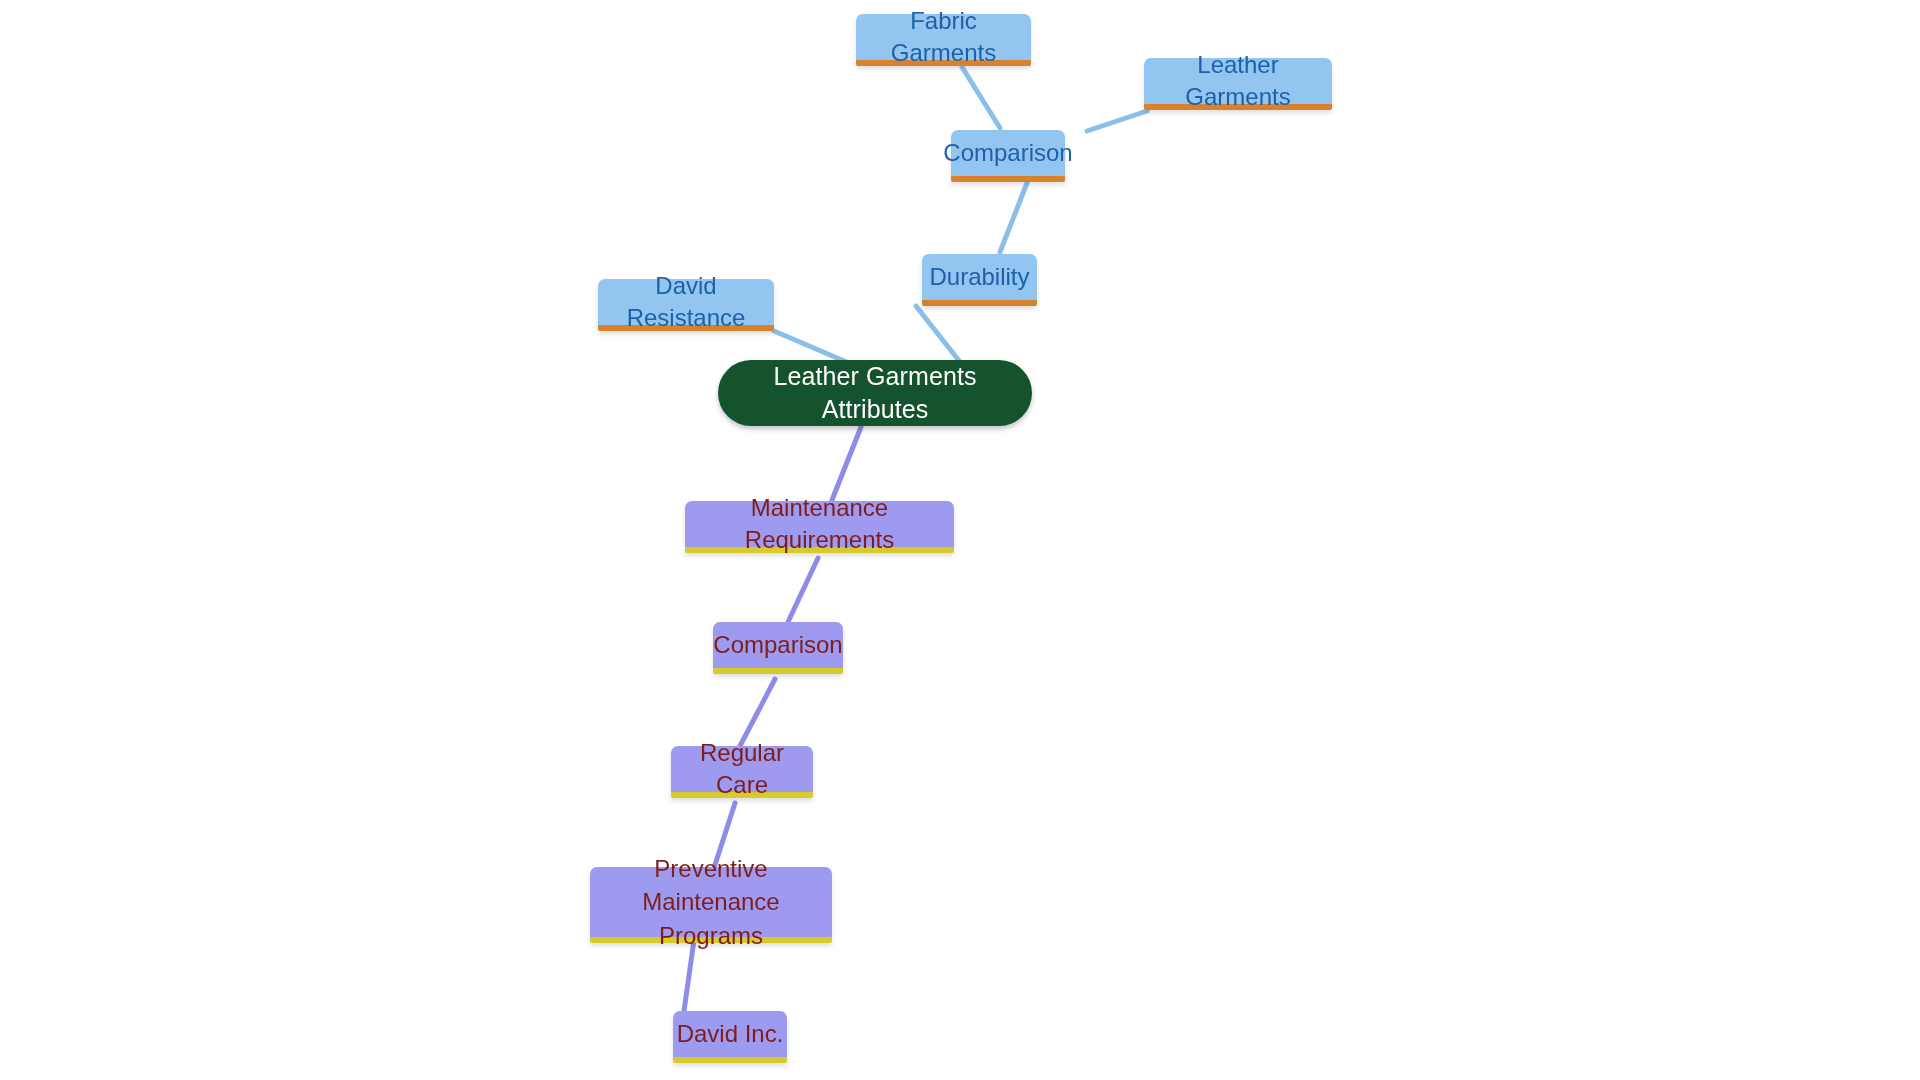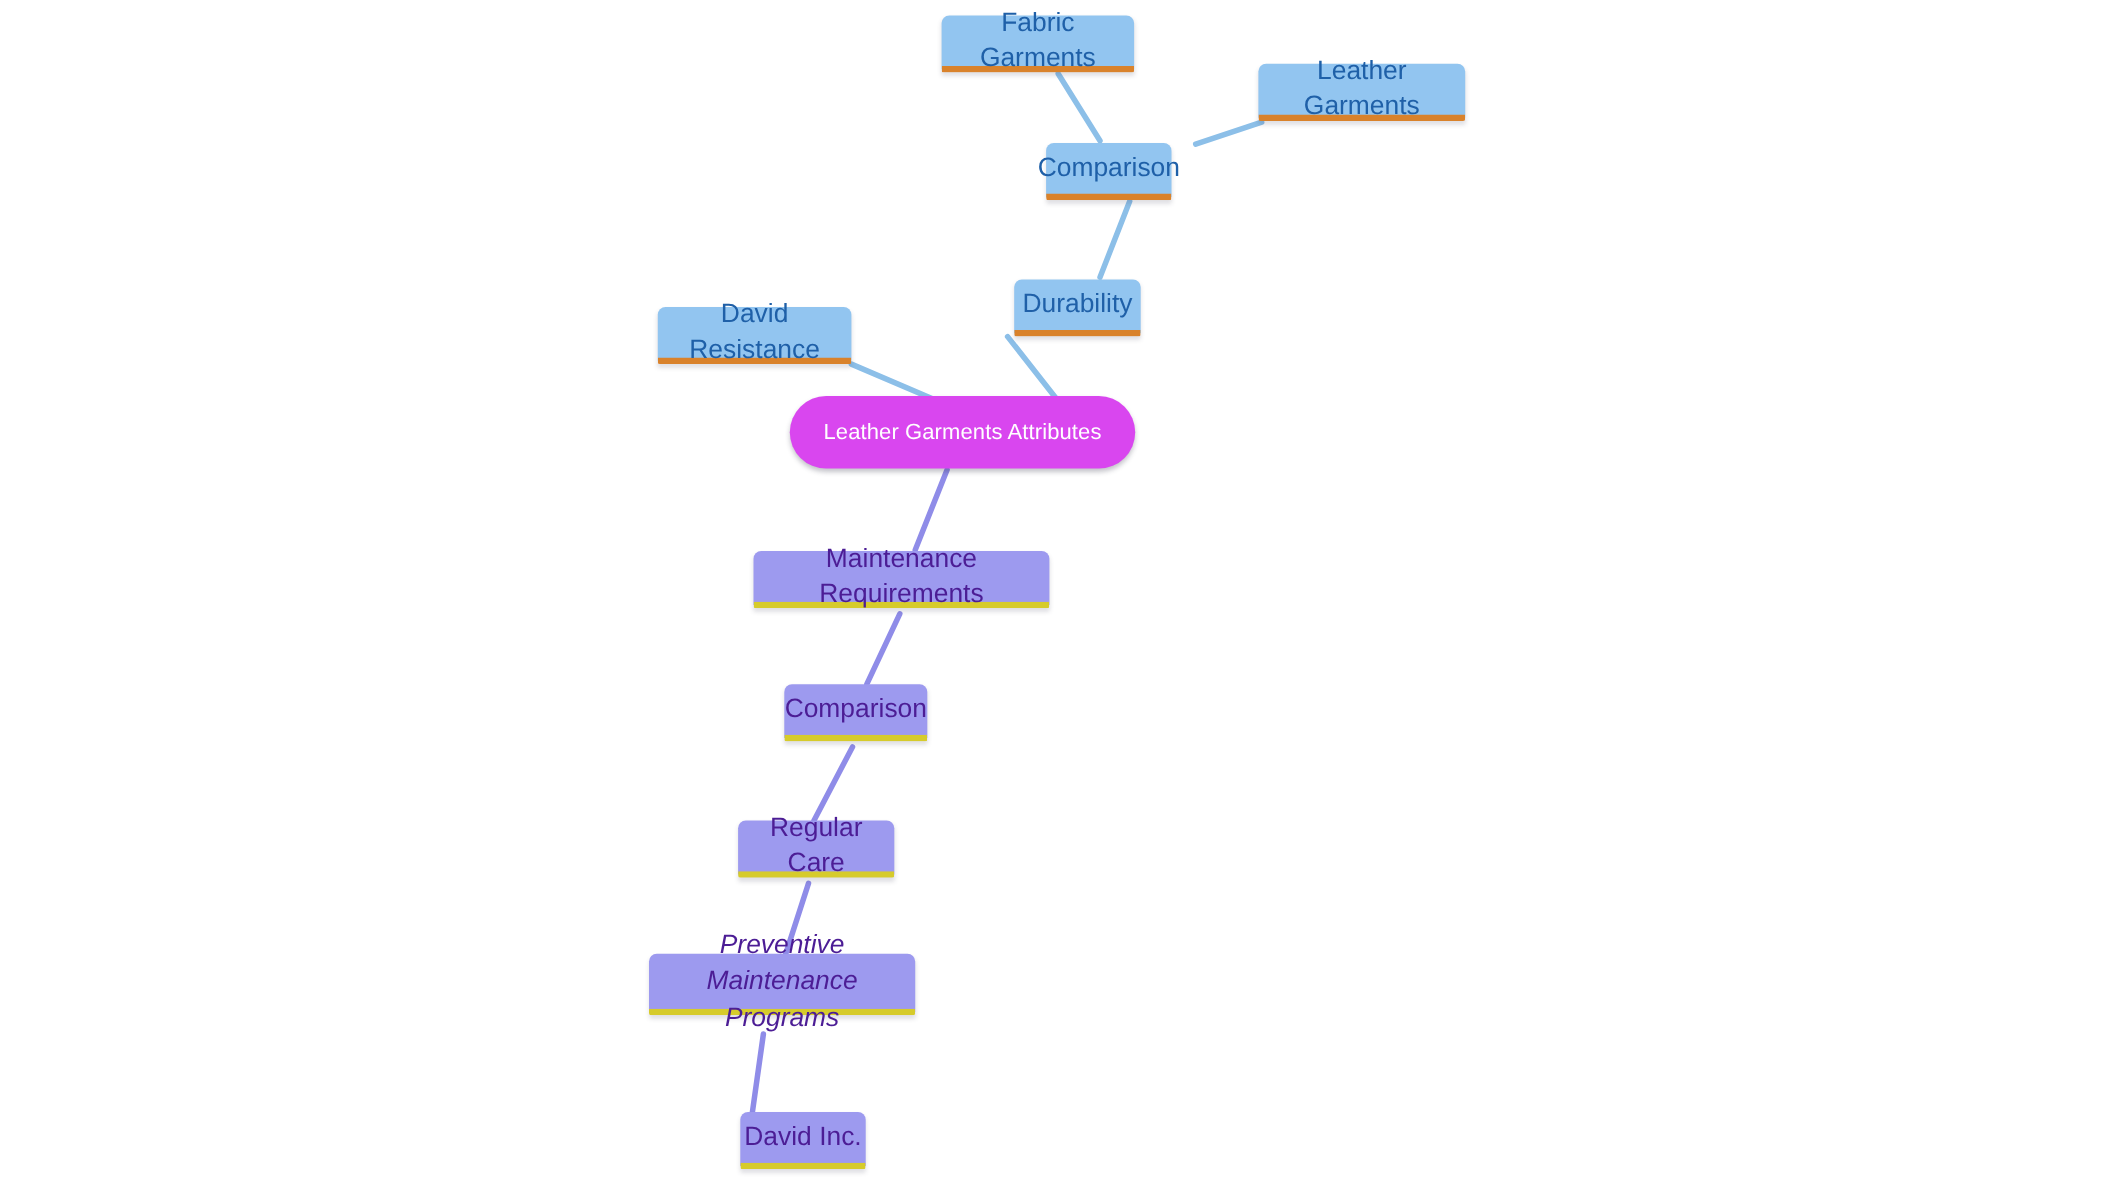--- a/index.html
+++ b/index.html
@@ -31,38 +31,38 @@
     position: absolute;
     box-sizing: border-box;
     display: flex;
     align-items: center;
     justify-content: center;
     text-align: center;
     white-space: pre-line;
     line-height: 1.32;
   }
   .node-root {
-    background: #d946ef;
+    background: #14532d;
     color: #ffffff;
     border-radius: 48px;
-    font-size: 20px;
+    font-size: 25px;
     letter-spacing: 0.1px;
     box-shadow: 0 3px 5px rgba(40,40,60,0.28);
   }
   .node-blue {
     background: #92c5f0;
     color: #1f60a8;
     border-radius: 7px 7px 2px 2px;
     font-size: 24px;
     border-bottom: 6px solid #d9822b;
     box-shadow: 0 3px 4px rgba(60,60,90,0.16);
   }
   .node-purple {
     background: #9d9aef;
-    color: #4c1d95;
+    color: #7f1d1d;
     border-radius: 7px 7px 2px 2px;
     font-size: 24px;
     border-bottom: 6px solid #d6cb2b;
     box-shadow: 0 3px 4px rgba(60,60,90,0.16);
   }
   .node-purple.two-line {
     line-height: 1.38;
   }
 </style>
 </head>
@@ -96,18 +96,18 @@
   <div class="node node-blue" style="left:910px; top:254px; width:115px; height:52px;margin-left:12px;">Durability</div>
 
   <div class="node node-blue" style="left:598px; top:279px; width:176px; height:52px;">David Resistance</div>
 
   <div class="node node-purple" style="left:685px; top:501px; width:269px; height:52px;">Maintenance Requirements</div>
 
   <div class="node node-purple" style="left:713px; top:622px; width:130px; height:52px;">Comparison</div>
 
   <div class="node node-purple" style="left:671px; top:746px; width:142px; height:52px;">Regular Care</div>
 
-  <div class="node node-purple two-line" style="left:590px; top:867px; width:242px; height:56px;font-style:italic;">Preventive Maintenance
+  <div class="node node-purple two-line" style="left:590px; top:867px; width:242px; height:76px;">Preventive Maintenance
 Programs</div>
 
   <div class="node node-purple" style="left:627px; top:1011px; width:114px; height:52px;margin-left:46px;">David Inc.</div>
 
 </div>
 
 </body></html>

